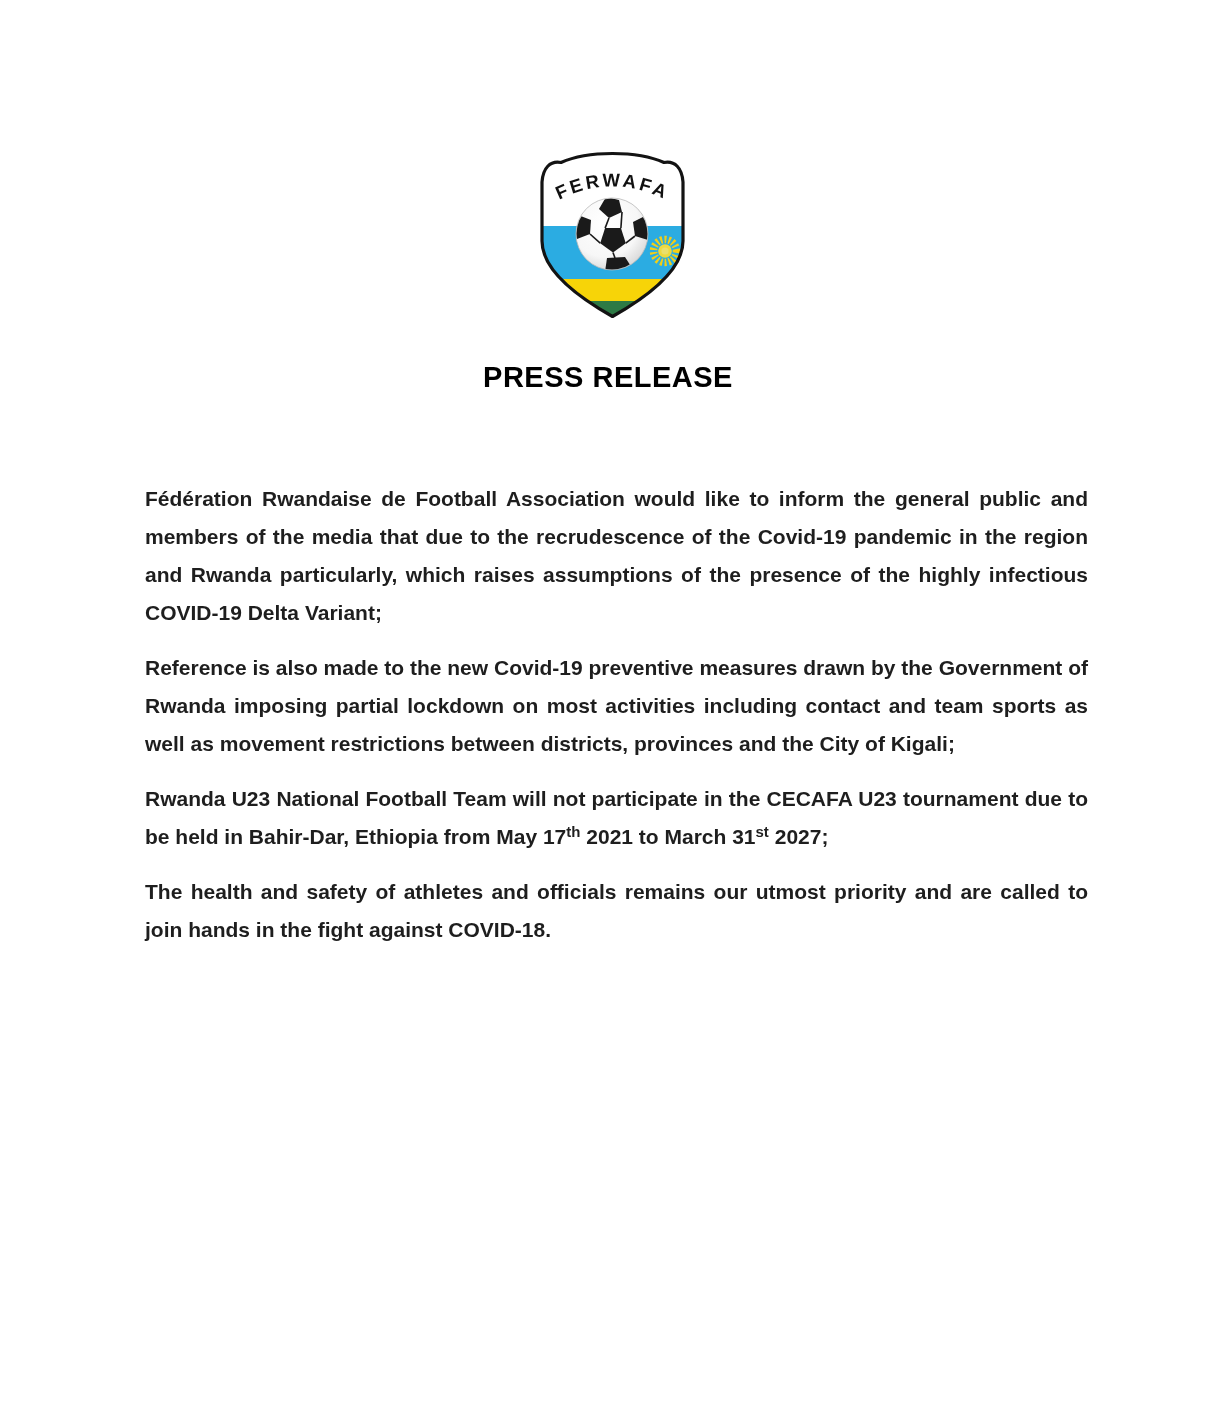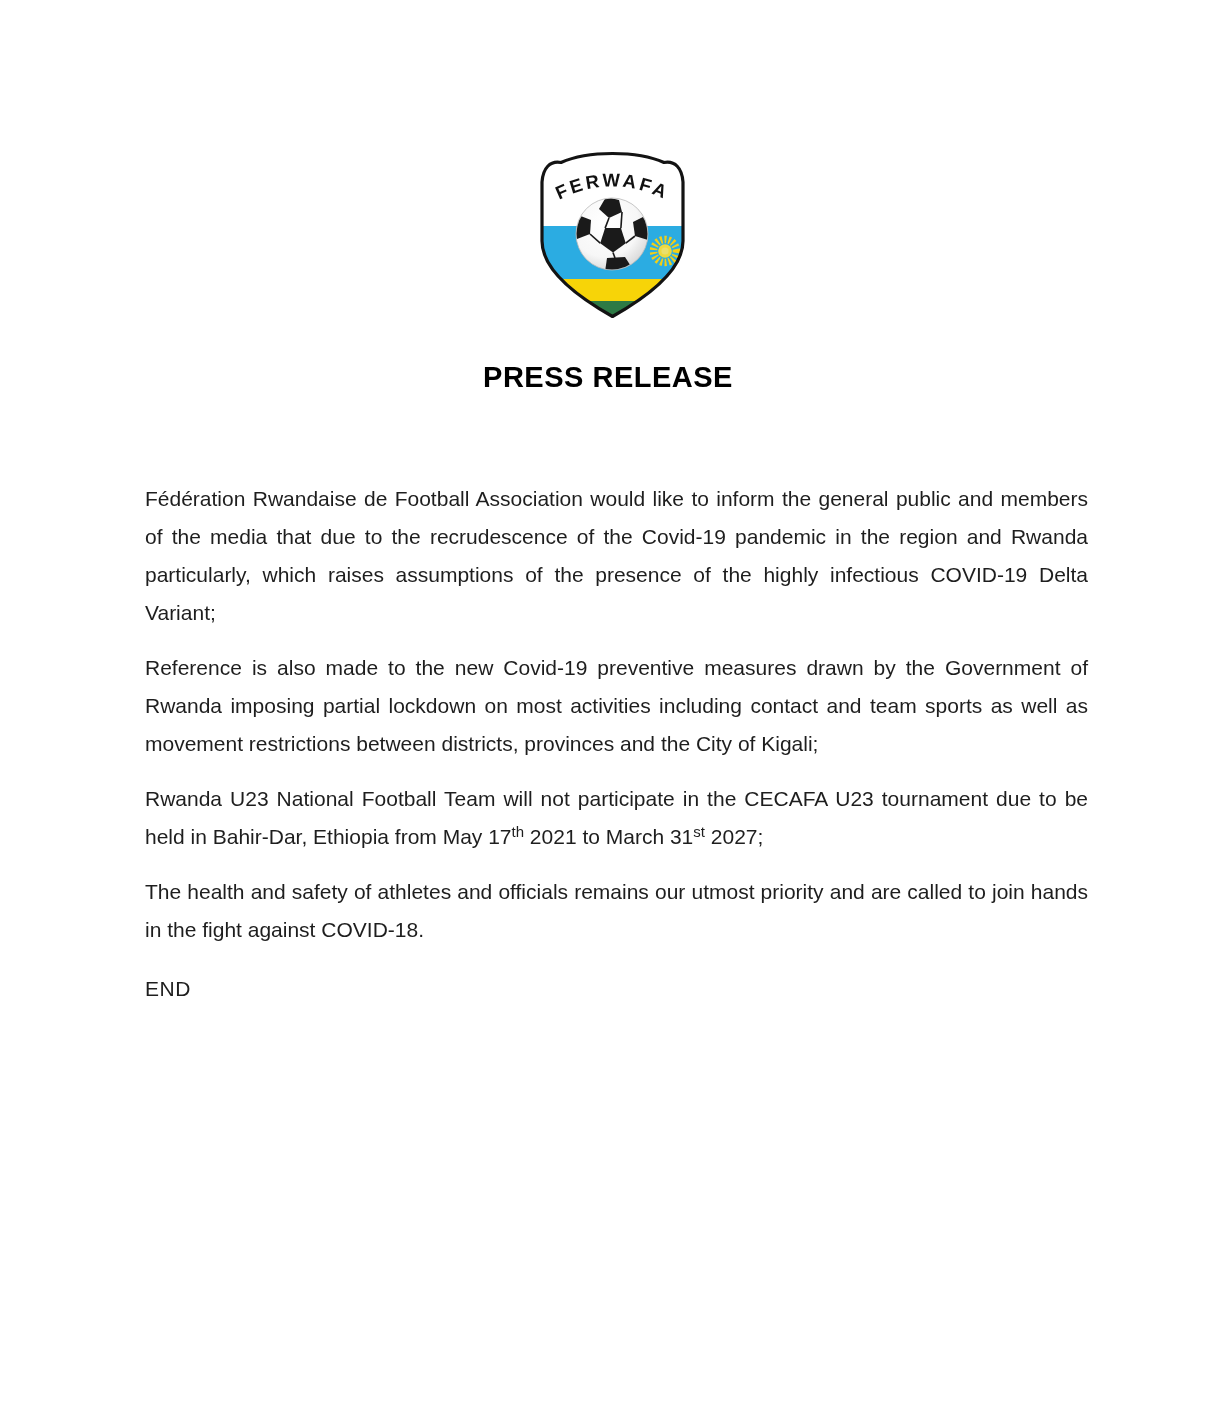--- a/index.html
+++ b/index.html
@@ -39,20 +39,21 @@
     top: 480px;
     left: 145px;
     width: 943px;
     font-size: 21px;
     line-height: 38px;
     color: #1e1e1e;
     text-align: justify;
   }
   .content p.para {
     margin: 0 0 17px 0;
+    font-weight: bold;
   }
   .content sup {
     font-size: 15px;
     line-height: 0;
     vertical-align: 7px;
     letter-spacing: 0;
   }
   .end-marker {
     margin: 21px 0 0 0;
     text-align: left;
@@ -127,16 +128,15 @@
 
   <h1 class="doc-title">PRESS RELEASE</h1>
 
   <div class="content">
     <div id="paragraphs">
         <p class="para"><span>Fédération Rwandaise de Football Association would like to inform the general public and members of the media that due to the recrudescence of the Covid-19 pandemic in the region and Rwanda particularly, which raises assumptions of the presence of the highly infectious COVID-19 Delta Variant;</span></p>
         <p class="para"><span>Reference is also made to the new Covid-19 preventive measures drawn by the Government of Rwanda imposing partial lockdown on most activities including contact and team sports as well as movement restrictions between districts, provinces and the City of Kigali;</span></p>
         <p class="para"><span>Rwanda U23 National Football Team will not participate in the CECAFA U23 tournament due to be held in Bahir-Dar, Ethiopia from May 17</span><sup>th</sup><span> 2021 to March 31</span><sup>st</sup><span> 2027;</span></p>
         <p class="para"><span>The health and safety of athletes and officials remains our utmost priority and are called to join hands in the fight against COVID-18.</span></p>
       </div>
-    <p class="end-marker">END</p>
   </div>
 
 </div>
 
 </body></html>

